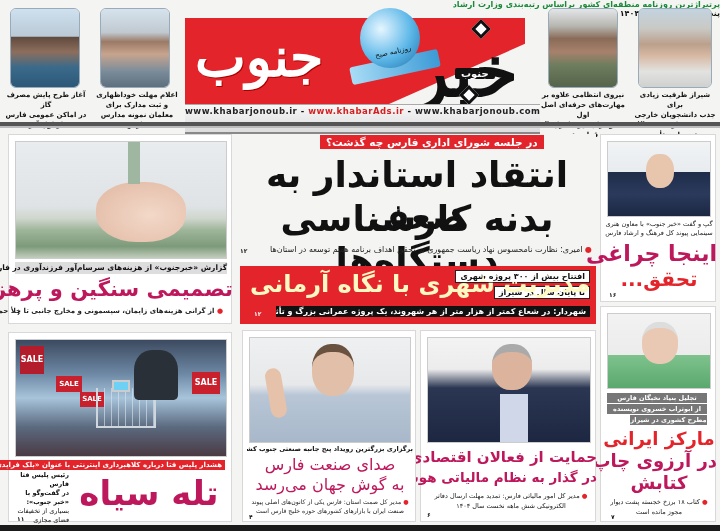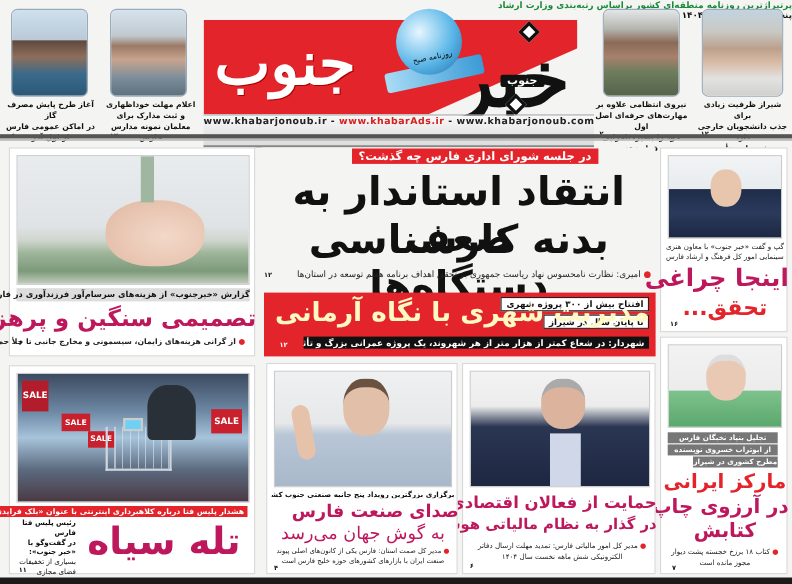--- a/index.html
+++ b/index.html
@@ -144,21 +144,21 @@
   <div class="abs white-tag" style="right:6px;top:20px;">تا پایان سال در شیراز</div>
   <div class="abs red-head" style="left:10px;top:4px;">مدیریت شهری با نگاه آرمانی</div>
   <div class="abs black-strip" style="right:6px;top:40px;left:36px;overflow:hidden;">شهردار: در شعاع کمتر از هزار متر از هر شهروند، یک پروژه عمرانی بزرگ و تأثیرگذار در حال اجراست</div>
   <div class="pg" style="left:14px;top:44px;color:#fff;">۱۲</div>
 </div>
 
 <div class="panel" style="left:600px;top:134px;width:116px;height:168px;">
   <div class="photo" style="left:6px;top:6px;width:104px;height:76px;background:linear-gradient(180deg,#f1f3f5 0%,#e8ecee 40%,#1f2d4a 41%,#2b3a5c 70%,#1b2742 100%);">
     <div class="abs" style="left:38px;top:12px;width:28px;height:34px;border-radius:45%;background:#e8c6ae;"></div>
   </div>
-  <div class="abs small-lead" style="left:4px;top:85px;width:108px;font-size:6.5px;line-height:9px;">گپ و گفت «خبر جنوب» با معاون هنری سینمایی امور کل فرهنگ و ارشاد فارس</div>
+  <div class="abs small-lead" style="left:4px;top:85px;width:108px;font-size:6.5px;line-height:9px;">گپ و گفت «خبر جنوب» با معاون هنری سینمایی پیوند کل فرهنگ و ارشاد فارس</div>
   <div class="abs big-head" style="left:0;top:106px;width:116px;font-size:22px;line-height:26px;">اینجا چراغی</div>
   <div class="abs big-head" style="left:0;top:132px;width:116px;font-size:20px;line-height:24px;color:#e3242b;">تحقق...</div>
   <div class="pg" style="left:8px;top:156px;">۱۶</div>
 </div>
 
 <div class="panel" style="left:600px;top:306px;width:116px;height:216px;">
   <div class="photo" style="left:6px;top:6px;width:104px;height:76px;background:linear-gradient(180deg,#f2f2f2 0%,#ececec 55%,#7ec28d 56%,#5aa86d 100%);">
     <div class="abs" style="left:34px;top:8px;width:36px;height:42px;border-radius:45%;background:#e9c9b3;border-top:6px solid #ddd;"></div>
   </div>
   <div class="abs" style="right:8px;top:86px;width:100px;direction:rtl;">
@@ -187,21 +187,21 @@
   </div>
   <div class="pg" style="left:6px;top:180px;">۶</div>
 </div>
 
 <div class="panel" style="left:242px;top:330px;width:174px;height:192px;">
   <div class="photo" style="left:6px;top:6px;width:162px;height:106px;background:linear-gradient(180deg,#eef0f1 0%,#e6e8ea 45%,#b8c6d6 55%,#a8b8ca 100%);">
     <div class="abs" style="left:62px;top:6px;width:42px;height:52px;border-radius:45%;background:#e2bfa8;border-top:8px solid #6a5240;"></div>
     <div class="abs" style="left:18px;top:30px;width:16px;height:50px;border-radius:8px;background:#e6c2ab;transform:rotate(-10deg);"></div>
   </div>
   <div class="abs" style="left:4px;top:114px;width:166px;font-size:6.5px;font-weight:bold;direction:rtl;text-align:center;white-space:nowrap;overflow:hidden;">برگزاری بزرگترین رویداد پنج جانبه صنعتی جنوب کشور در شیراز</div>
-  <div class="abs big-head" style="left:0;top:124px;width:174px;font-size:16px;line-height:20px;font-weight:bold;text-align:right;">صدای صنعت فارس</div>
+  <div class="abs big-head" style="left:0;top:124px;width:174px;font-size:16px;line-height:20px;font-weight:normal;">صدای صنعت فارس</div>
   <div class="abs big-head" style="left:0;top:144px;width:174px;font-size:16px;line-height:20px;font-weight:normal;">به گوش جهان می‌رسد</div>
   <div class="abs small-lead" style="left:6px;top:166px;width:162px;font-size:6.2px;line-height:9px;">
     <span class="bullet">●</span> <span>مدیر کل صمت استان: فارس یکی از کانون‌های اصلی پیوند صنعت ایران با بازارهای کشورهای حوزه خلیج فارس است</span>
   </div>
   <div class="pg" style="left:6px;top:182px;">۴</div>
 </div>
 
 <div class="panel" style="left:8px;top:332px;width:224px;height:190px;">
   <div class="photo" style="left:6px;top:6px;width:212px;height:118px;background:linear-gradient(180deg,#3c4a60 0%,#6f8aa6 30%,#a7c4db 50%,#5b6a7f 75%,#4a3a44 100%);">
     <div class="abs" style="left:4px;top:6px;width:24px;height:28px;background:#b31c2a;color:#fff;font-size:8px;font-weight:bold;text-align:center;line-height:28px;">SALE</div>

